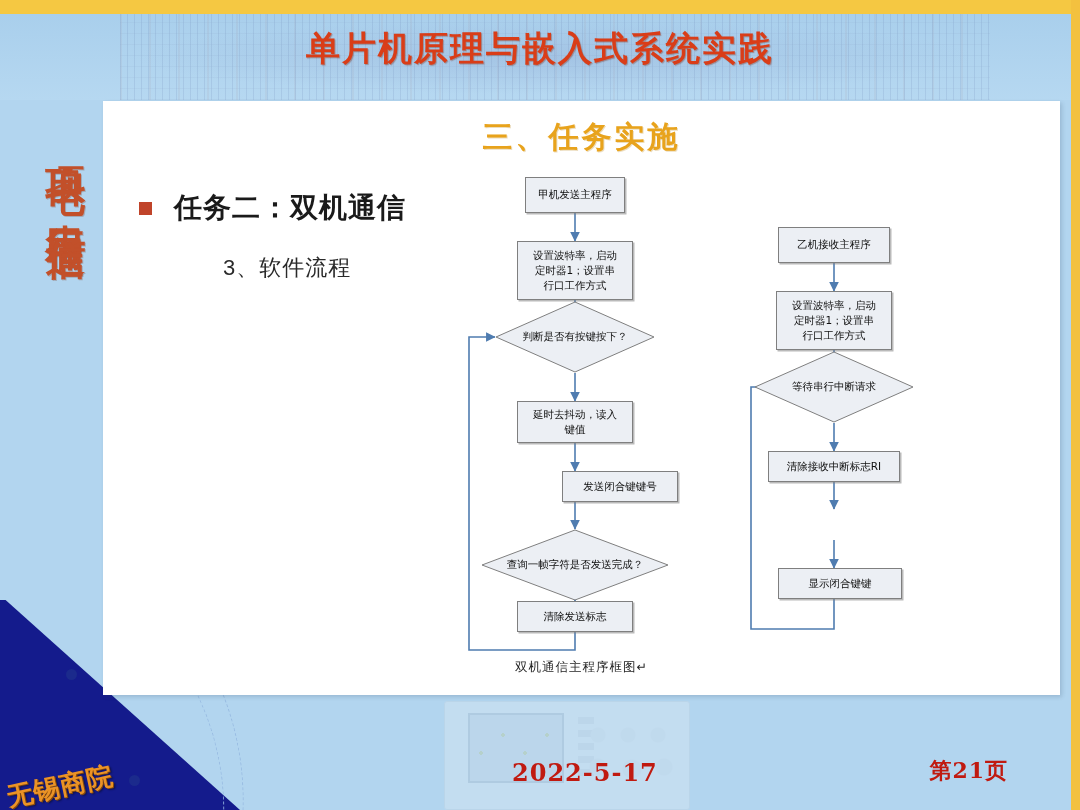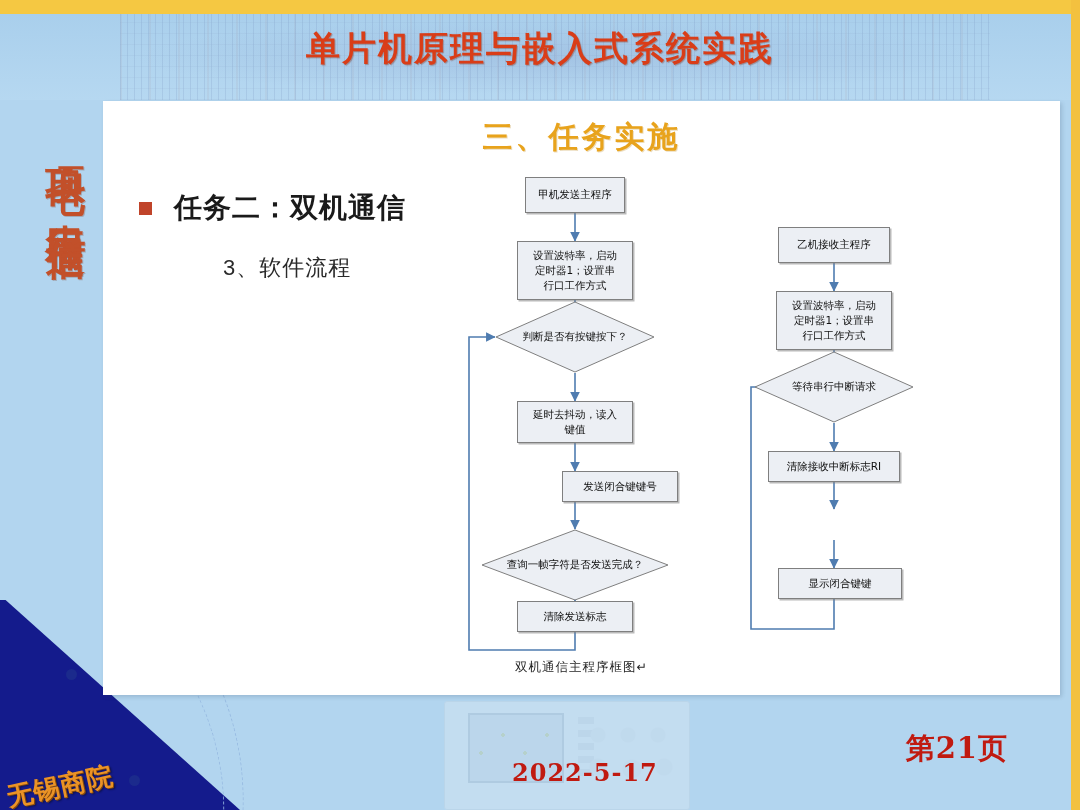--- a/index.html
+++ b/index.html
@@ -148,23 +148,23 @@
     font-size:10.5px;color:#0f0f0f;pointer-events:none;
   }
   .flow-svg{position:absolute;left:0;top:0;width:957px;height:594px;pointer-events:none;}
   
   .footer-date{
     position:absolute;left:512px;top:758px;
     font-family:"DejaVu Serif","Liberation Serif",serif;
     font-size:24px;font-weight:bold;color:#c01a10;letter-spacing:1px;
   }
   .footer-page{
-    position:absolute;right:72px;top:729px;
-    font-family:"DejaVu Serif","Liberation Serif",serif;
-    font-size:29px;font-weight:bold;color:#c01a10;letter-spacing:1px;
+    position:absolute;right:72px;top:756px;
+    font-family:"DejaVu Serif","Liberation Serif",serif;
+    font-size:22px;font-weight:bold;color:#c01a10;letter-spacing:1px;
   }
 </style>
 </head>
 <body>
 
 <div class="bg-base"></div>
 <div class="bg-banner">
   <div class="bg-banner-tex"></div>
   <div class="bg-banner-shade"></div>
 </div>

